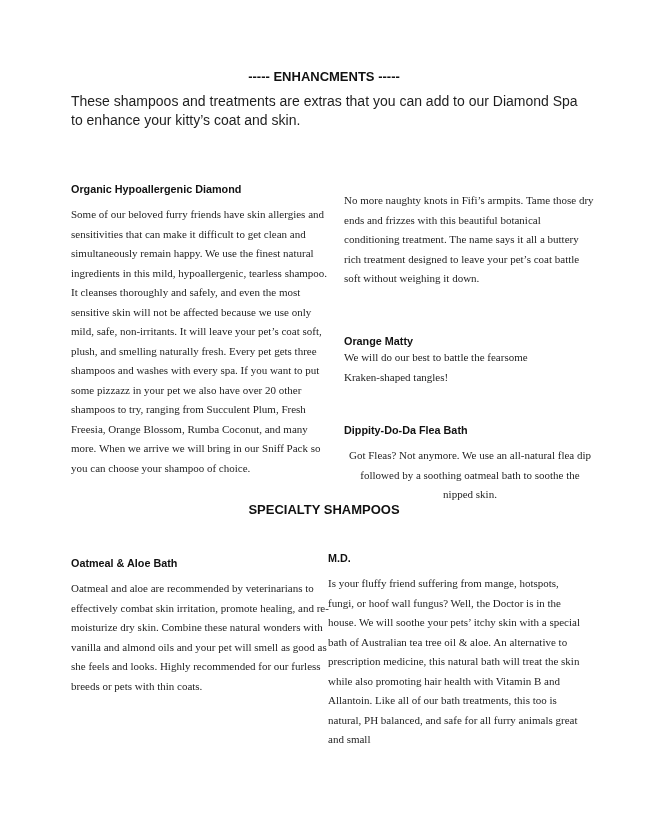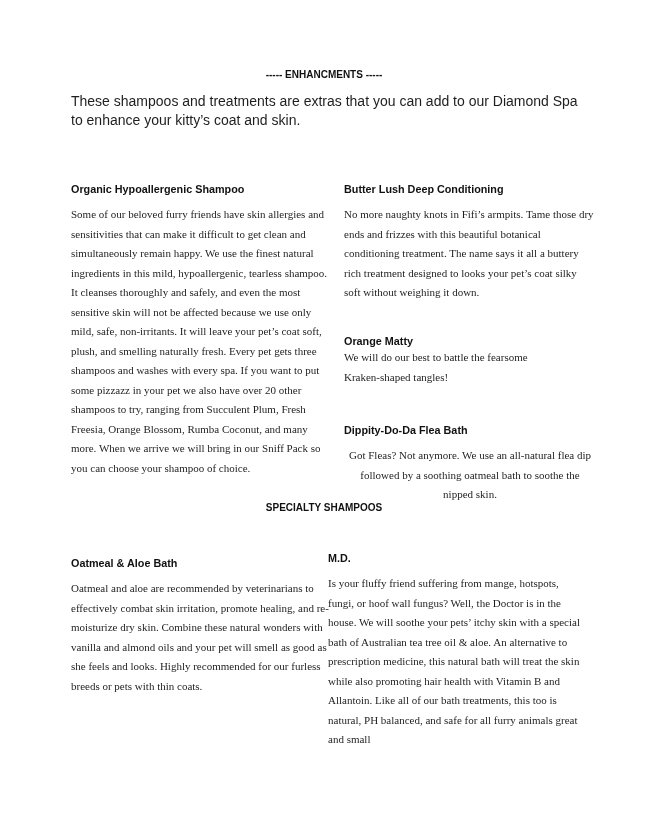--- a/index.html
+++ b/index.html
@@ -20,21 +20,21 @@
     left: 0; top: 0;
     width: 648px; height: 813px;
     background: #ffffff;
   }
   .center-title {
     position: absolute;
     left: 0;
     width: 648px;
     text-align: center;
     font-weight: bold;
-    font-size: 10px;
+    font-size: 13px;
     letter-spacing: 0;
     color: #111;
   }
   .intro {
     position: absolute;
     left: 71px;
     width: 520px;
     font-size: 14px;
     line-height: 19px;
     color: #1e1e1e;
@@ -60,27 +60,26 @@
 </head>
 <body>
 
 <div class="page">
 
   <div class="center-title" style="top:69px;">----- ENHANCMENTS -----</div>
 
   <p class="intro" style="top:92px; margin:0;">These shampoos and treatments are extras that you can add to our Diamond Spa to enhance your kitty’s coat and skin.</p>
 
   <div class="section" style="left:71px; top:182px; width:262px;">
-    <p class="heading">Organic Hypoallergenic Shampoo</p>
+    <p class="heading">Organic Hypoallergenic Diamond</p>
     <p class="body" style="margin-top:9px;">Some of our beloved furry friends have skin allergies and sensitivities that can make it difficult to get clean and simultaneously remain happy. We use the finest natural ingredients in this mild, hypoallergenic, tearless shampoo. It cleanses thoroughly and safely, and even the most sensitive skin will not be affected because we use only mild, safe, non-irritants. It will leave your pet’s coat soft, plush, and smelling naturally fresh. Every pet gets three shampoos and washes with every spa. If you want to put some pizzazz in your pet we also have over 20 other shampoos to try, ranging from Succulent Plum, Fresh Freesia, Orange Blossom, Rumba Coconut, and many more. When we arrive we will bring in our Sniff Pack so you can choose your shampoo of choice.</p>
   </div>
 
   <div class="section" style="left:344px; top:182px; width:252px;">
-    <p class="heading">Butter Lush Deep Conditioning</p>
-    <p class="body" style="margin-top:9px;">No more naughty knots in Fifi’s armpits. Tame those dry ends and frizzes with this beautiful botanical conditioning treatment. The name says it all a buttery rich treatment designed to looks your pet’s coat silky soft without weighing it down.</p>
+    <p class="body" style="margin-top:9px;">No more naughty knots in Fifi’s armpits. Tame those dry ends and frizzes with this beautiful botanical conditioning treatment. The name says it all a buttery rich treatment designed to leave your pet’s coat battle soft without weighing it down.</p>
   </div>
 
   <div class="section" style="left:344px; top:334px; width:252px;">
     <p class="heading">Orange Matty</p>
     <p class="body" style="width:220px;">We will do our best to battle the fearsome Kraken-shaped tangles!</p>
   </div>
 
   <div class="section" style="left:344px; top:423px; width:252px;">
     <p class="heading">Dippity-Do-Da Flea Bath</p>
     <p class="body" style="margin-top:9px;text-align:center;">Got Fleas? Not anymore. We use an all-natural flea dip followed by a soothing oatmeal bath to soothe the nipped skin.</p>

